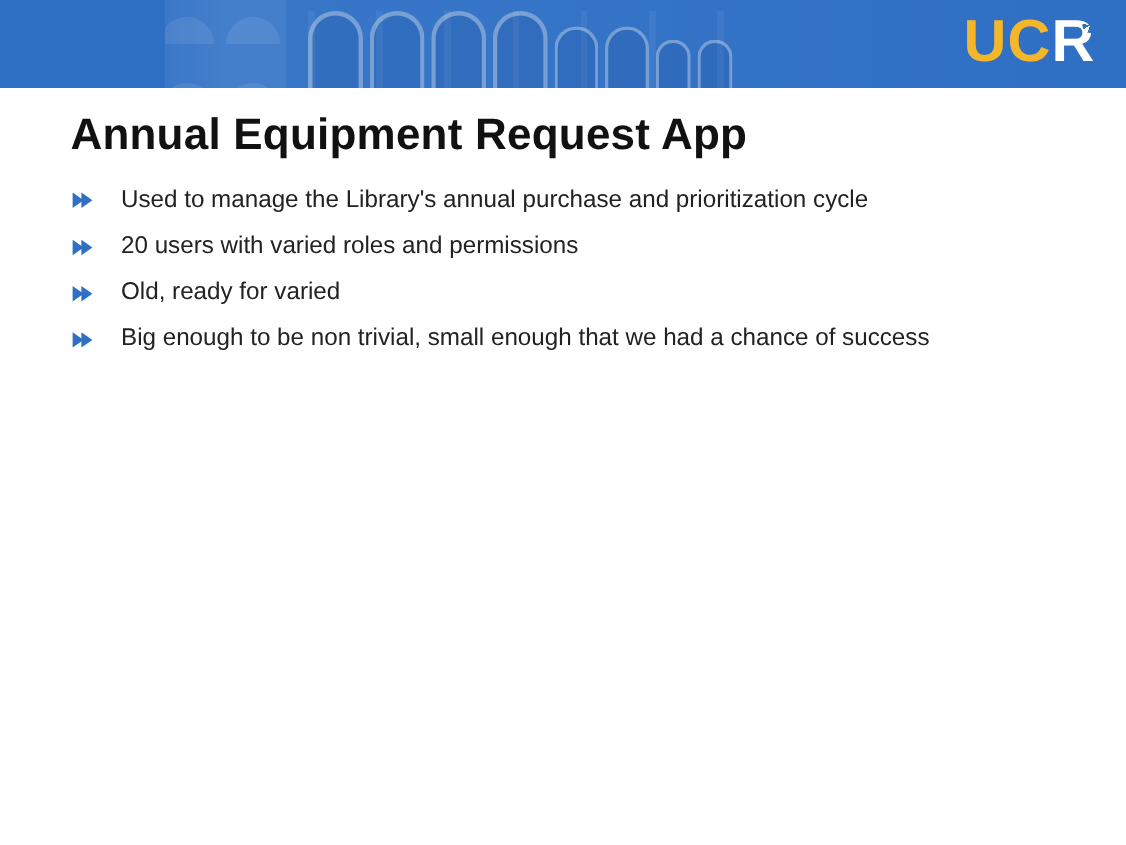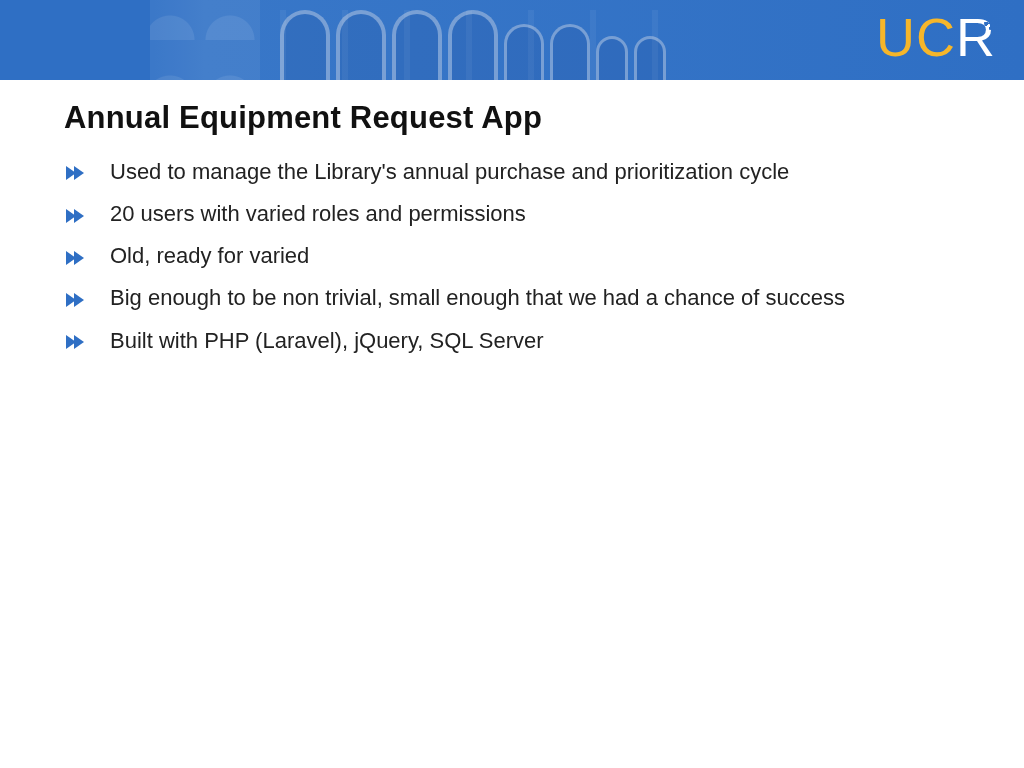--- a/index.html
+++ b/index.html
@@ -47,21 +47,21 @@
     border-radius: 26px 26px 0 0;
     margin-right: 6px;
     background: rgba(30,70,140,0.15);
   }
   .arches span:nth-child(n+5){ height:56px; width:40px; border-width:3px; }
   .arches span:nth-child(n+7){ height:44px; width:32px; }
   .logo {
     position: absolute;
     right: 28px; top: 10px;
     font-family: "Arial Black", Arial, sans-serif;
-    font-weight: 400;
+    font-weight: 700;
     font-size: 54px;
     letter-spacing: 1px;
     line-height: 1;
     display: flex;
     align-items: baseline;
   }
   .logo .uc { color: #f6b62a; }
   .logo .r  { color: #ffffff; position: relative; }
   .logo .r::after{
     content:"";
@@ -71,21 +71,21 @@
     background:
       conic-gradient(#2f6fc4 0 40deg, transparent 40deg 80deg,
                      #2f6fc4 80deg 120deg, transparent 120deg 160deg,
                      #2f6fc4 160deg 200deg, transparent 200deg 240deg,
                      #2f6fc4 240deg 280deg, transparent 280deg 320deg,
                      #2f6fc4 320deg 360deg);
     border-radius:50%;
   }
   .content { padding: 20px 64px 0 64px; }
   .title {
-    font-size: 31px;
+    font-size: 40px;
     font-weight: 700;
     color: #111;
     margin-bottom: 22px;
     letter-spacing: 0.2px;
   }
   ul.bullets { list-style: none; padding-left: 32px; }
   ul.bullets li {
     position: relative;
     font-size: 22px;
     line-height: 1.28;
@@ -138,15 +138,14 @@
   </div>
 </div>
 
 <div class="content">
   <h1 class="title">Annual Equipment Request App</h1>
   <ul class="bullets">
     <li>Used to manage the Library's annual purchase and prioritization cycle</li>
     <li>20 users with varied roles and permissions</li>
     <li>Old, ready for varied</li>
     <li>Big enough to be non trivial, small enough that we had a chance of success</li>
-    <li>Built with PHP (Laravel), jQuery, SQL Server</li>
   </ul>
 </div>
 
 </body></html>

